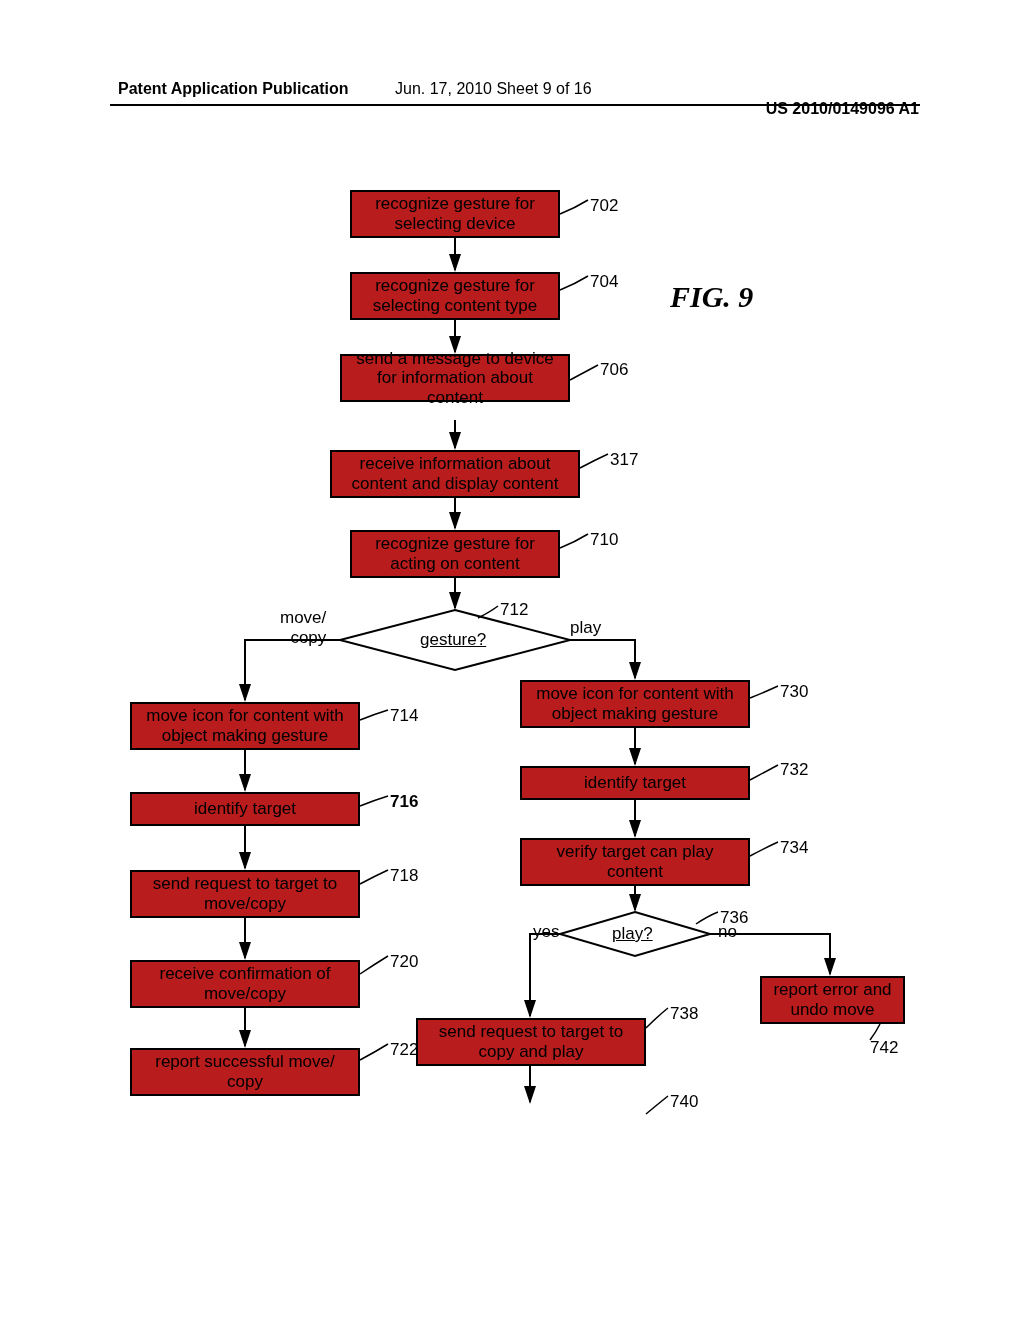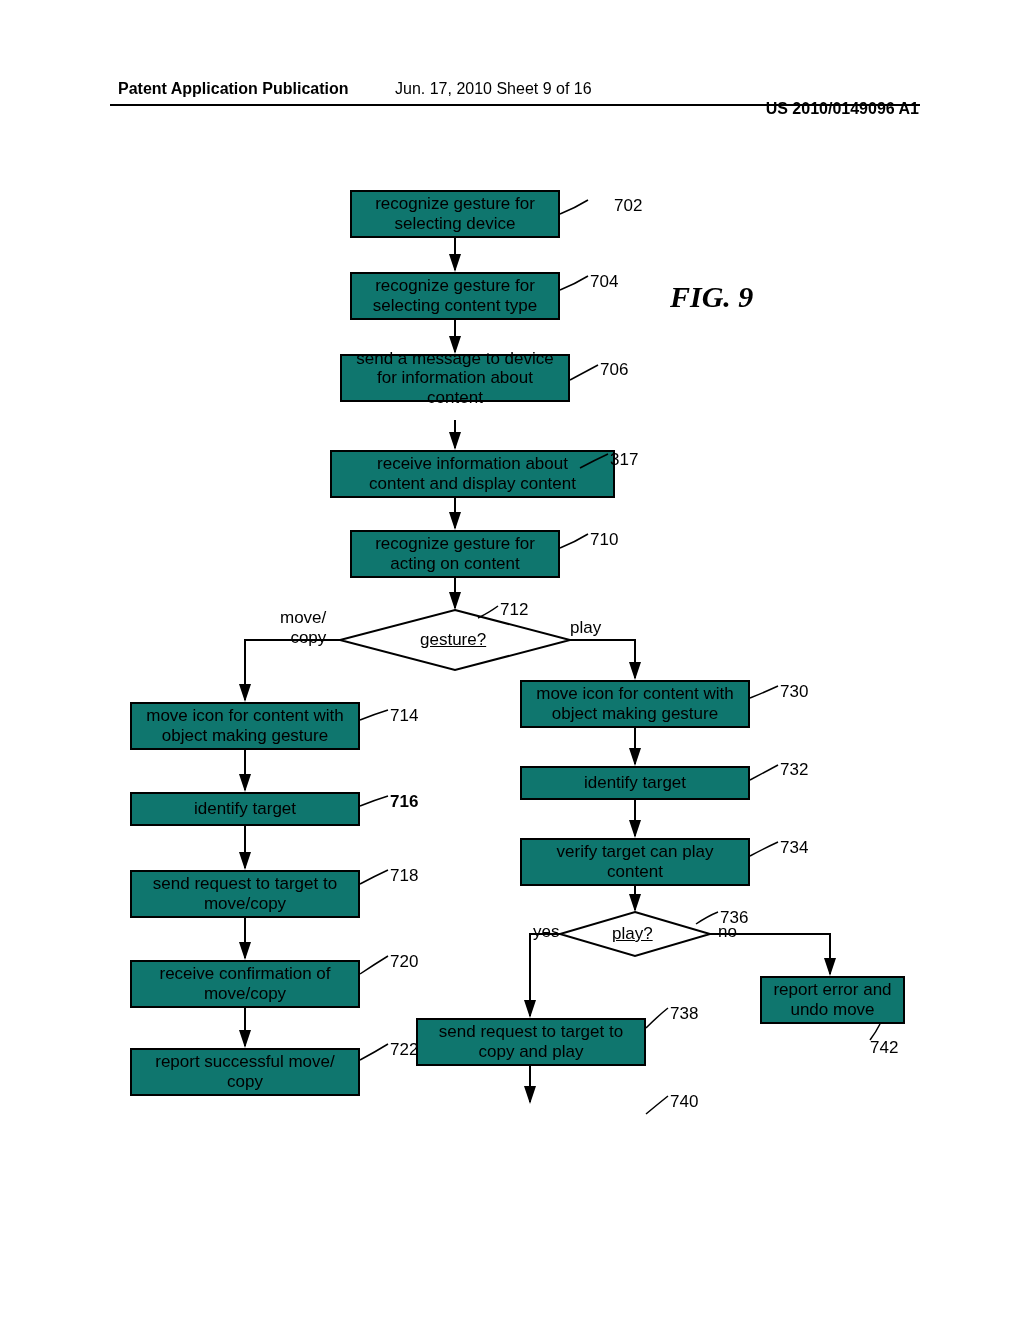--- a/index.html
+++ b/index.html
@@ -36,21 +36,21 @@
   .fig-label {
     position: absolute;
     font-family: "Times New Roman", serif;
     font-style: italic;
     font-weight: bold;
     font-size: 30px;
   }
   .box {
     position: absolute;
     border: 2px solid #000;
-    background: #0f766e;
+    background: #b91c1c;
     text-align: center;
     display: flex;
     align-items: center;
     justify-content: center;
     font-size: 17px;
     line-height: 1.15;
     padding: 4px 6px;
     box-sizing: border-box;
   }
   .diamond-label {
@@ -87,21 +87,21 @@
 
   <div class="fig-label" style="left:670px; top:280px;">FIG. 9</div>
 
   <div class="box" style="left: 350px; top: 190px; width: 210px; height: 48px; white-space: pre-line;">recognize gesture for
 selecting device</div>
   <div class="box" style="left: 350px; top: 272px; width: 210px; height: 48px; white-space: pre-line;">recognize gesture for
 selecting content type</div>
   <div class="box" style="left: 340px; top: 354px; width: 230px; height: 48px; white-space: pre-line;">send a message to device
 for information about
 content</div>
-  <div class="box" style="left: 330px; top: 450px; width: 285px; height: 48px; white-space: pre-line;">receive information about
+  <div class="box" style="left: 330px; top: 450px; width: 250px; height: 48px; white-space: pre-line;">receive information about
 content and display content</div>
   <div class="box" style="left: 350px; top: 530px; width: 210px; height: 48px; white-space: pre-line;">recognize gesture for
 acting on content</div>
 
   <svg class="arrow" style="left:0; top:0;" width="1024" height="1320">
     <polygon points="455,610 570,640 455,670 340,640" fill="#fff" stroke="#000" stroke-width="2"></polygon>
   </svg>
   <div class="diamond-label" style="left:420px; top:630px; width:70px;">gesture?</div>
 
   <div class="box" style="left: 130px; top: 702px; width: 230px; height: 48px; white-space: pre-line;">move icon for content with
@@ -123,21 +123,21 @@
   <svg class="arrow" style="left:0; top:0;" width="1024" height="1320">
     <polygon points="635,912 710,934 635,956 560,934" fill="#fff" stroke="#000" stroke-width="2"></polygon>
   </svg>
   <div class="diamond-label" style="left:612px; top:924px; width:46px;">play?</div>
 
   <div class="box" style="left: 416px; top: 1018px; width: 230px; height: 48px; white-space: pre-line;">send request to target to
 copy and play</div>
   <div class="box" style="left: 760px; top: 976px; width: 145px; height: 48px; white-space: pre-line;">report error and
 undo move</div>
 
-  <div class="ref" style="left:590px; top:196px;margin-left:24px;">702</div>
+  <div class="ref" style="left:590px; top:196px;">702</div>
   <div class="ref" style="left:590px; top:272px;">704</div>
   <div class="ref" style="left:600px; top:360px;">706</div>
   <div class="ref" style="left:610px; top:450px;">317</div>
   <div class="ref" style="left:590px; top:530px;">710</div>
   <div class="ref" style="left:500px; top:600px;">712</div>
   <div class="ref" style="left:390px; top:706px;">714</div>
   <div class="ref" style="left:390px; top:792px;font-weight:bold;">716</div>
   <div class="ref" style="left:390px; top:866px;">718</div>
   <div class="ref" style="left:390px; top:952px;">720</div>
   <div class="ref" style="left:390px; top:1040px;">722</div>

